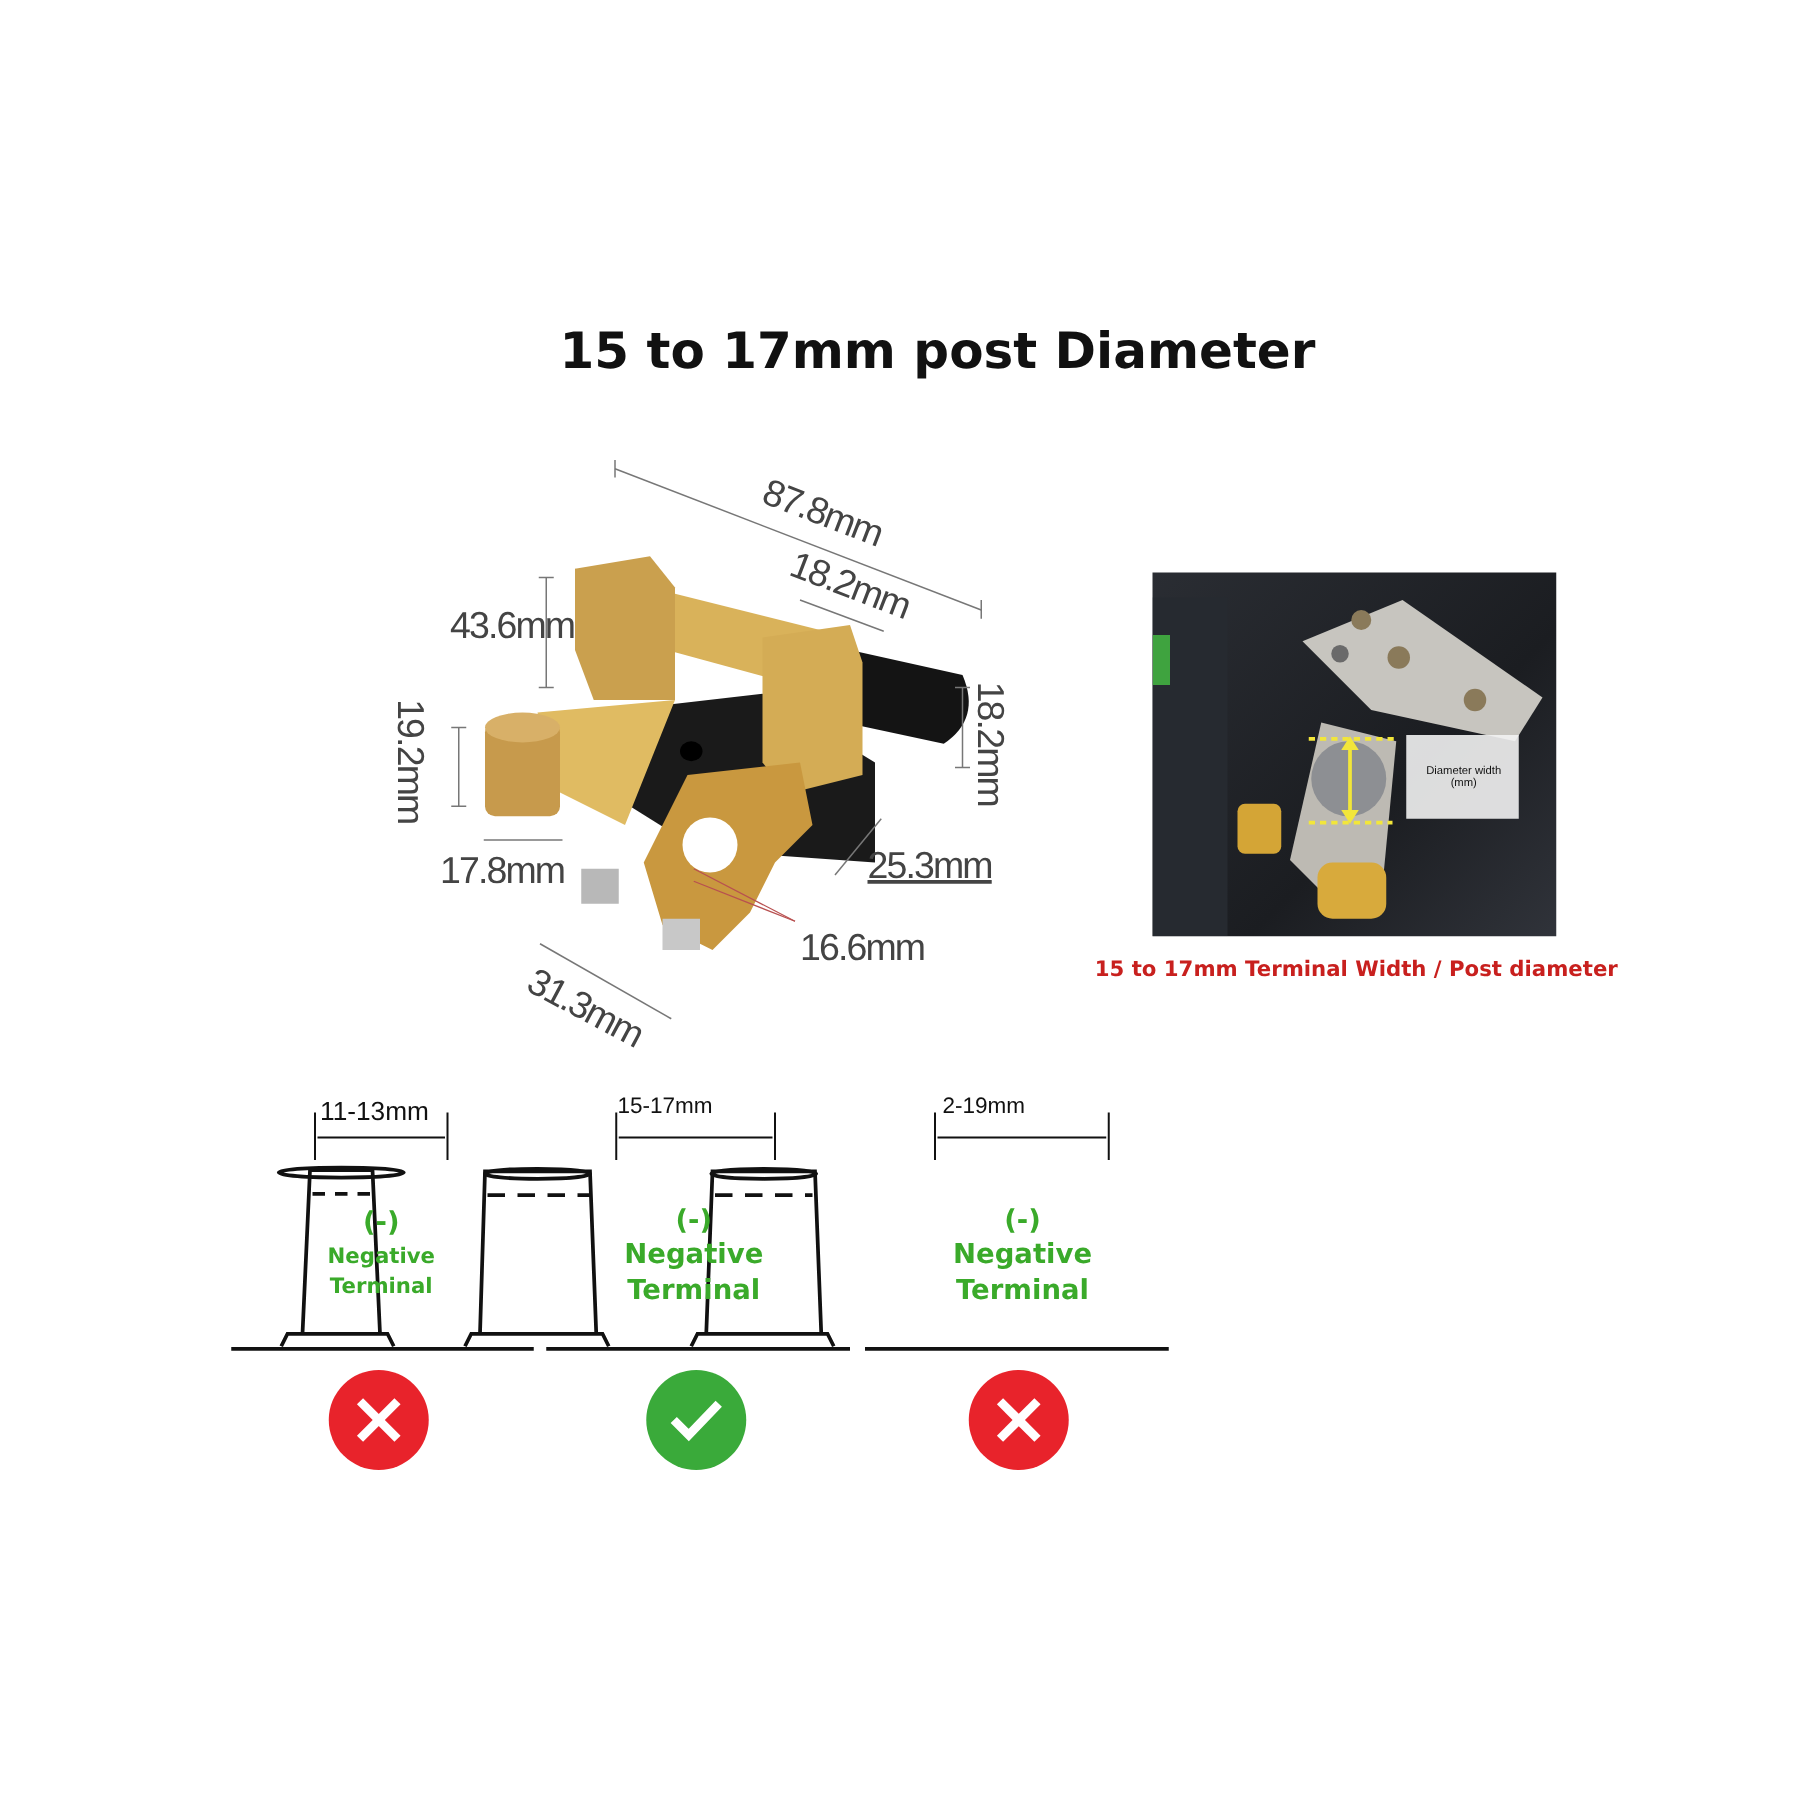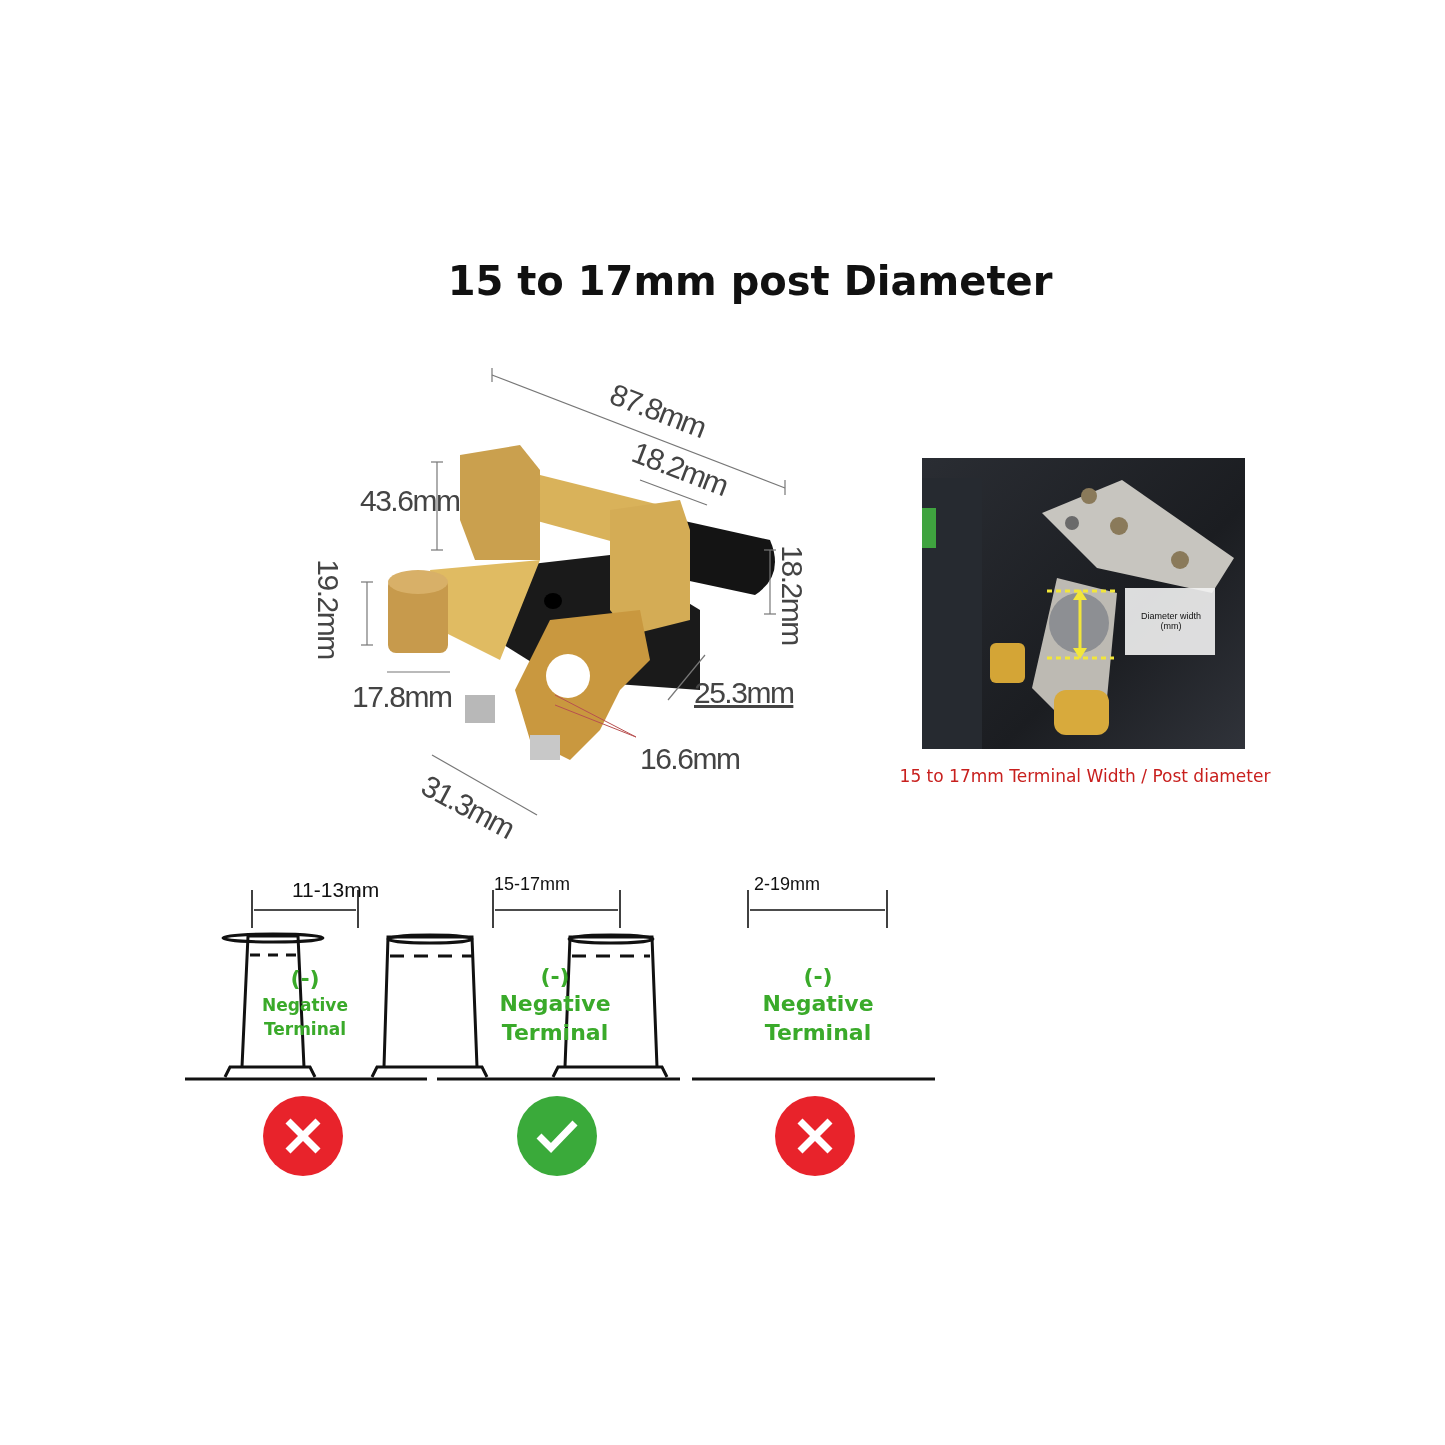--- a/index.html
+++ b/index.html
@@ -1,21 +1,21 @@
 <!DOCTYPE html>
 <html><head>
 <meta charset="utf-8">
 <style>
   html,body{margin:0;padding:0;background:#fff;}
   body{width:1445px;height:1445px;position:relative;overflow:hidden;font-family:"DejaVu Sans",sans-serif;}
   .abs{position:absolute;}
   .title{left:0;width:1500px;top:258px;text-align:center;font-weight:bold;font-size:40px;color:#111;}
   .dim{font-family:"Liberation Sans",sans-serif;font-size:30px;color:#444;letter-spacing:-1.5px;white-space:nowrap;}
   .photo{left:922px;top:458px;width:323px;height:291px;background:linear-gradient(135deg,#2a2d33,#1b1d21 60%,#30333a);overflow:hidden;}
-  .caption{left:870px;width:430px;top:766px;text-align:center;color:#c8201e;font-weight:normal;font-size:17px;}
+  .caption{left:870px;width:430px;top:766px;text-align:center;color:#c8201e;font-weight:bold;font-size:17px;}
   .range{font-family:"Liberation Sans",sans-serif;font-size:18px;color:#111;white-space:nowrap;}
   .neg{color:#3aaa2a;font-weight:bold;text-align:center;}
   .badge{width:80px;height:80px;border-radius:50%;display:flex;align-items:center;justify-content:center;}
 </style>
 </head>
 <body>
 
 <div class="abs title">15 to 17mm post Diameter</div>
 
 <div class="abs" style="left:300px;top:360px;width:520px;height:480px;">
@@ -127,21 +127,21 @@
           <line x1="440" y1="20" x2="440" y2="58"></line>
           <line x1="315" y1="40" x2="438" y2="40"></line>
         <line x1="568" y1="20" x2="568" y2="58"></line>
           <line x1="707" y1="20" x2="707" y2="58"></line>
           <line x1="570" y1="40" x2="705" y2="40"></line>
       </g>
     </g>
   </svg>
 </div>
 
-<div class="abs range" style="left:256px;top:878px;font-size:21px;margin-left:36px;">11-13mm</div>
+<div class="abs range" style="left:256px;top:878px;font-size:21px;">11-13mm</div>
 <div class="abs range" style="left:494px;top:874px;">15-17mm</div>
 <div class="abs range" style="left:754px;top:874px;">2-19mm</div>
 
 <div class="abs neg" style="left:243px;top:966px;width:124px;">
   <div style="font-size:22px;">(-)</div>
   <div style="font-size:17px;margin-top:4px;">Negative</div>
   <div style="font-size:17px;margin-top:4px;">Terminal</div>
 </div>
 <div class="abs neg" style="left:487px;top:964px;width:136px;">
   <div style="font-size:22px;">(-)</div>

